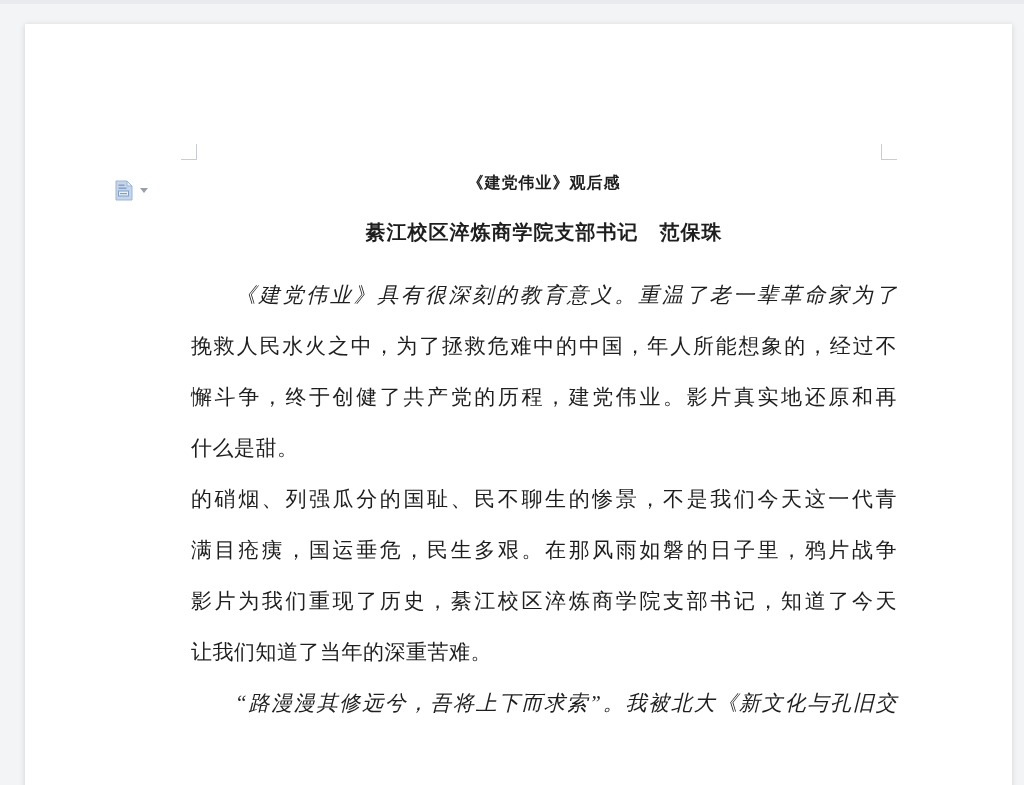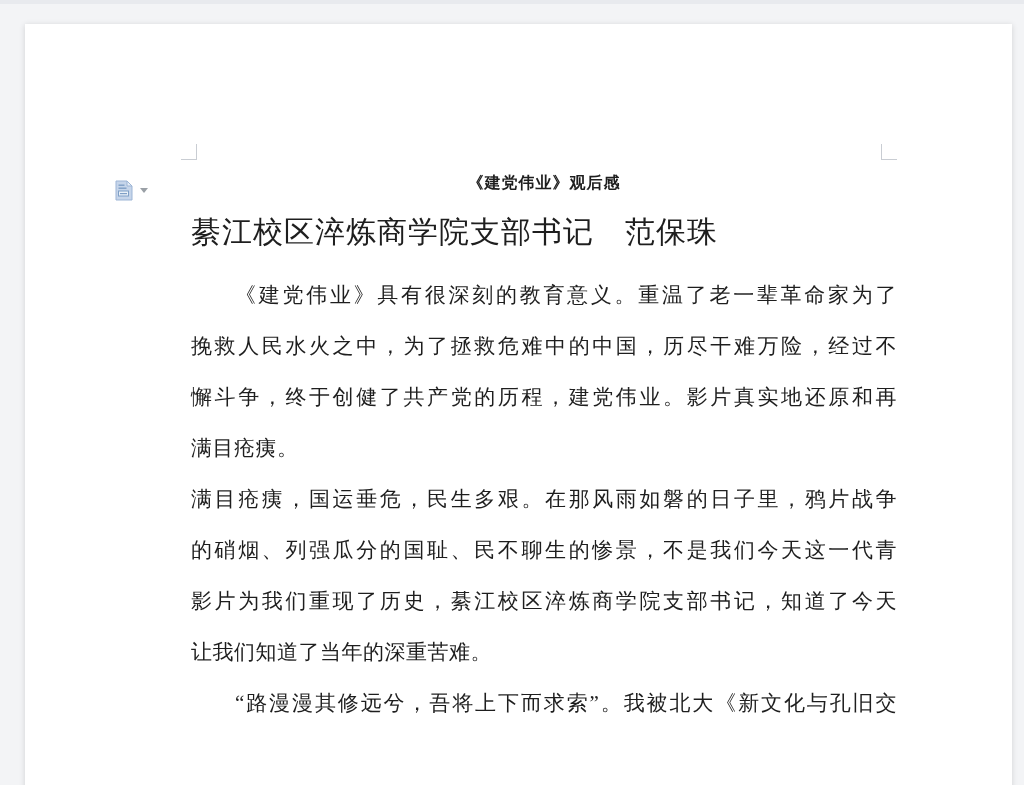--- a/index.html
+++ b/index.html
@@ -61,35 +61,35 @@
   .doc-title {
     height: 48px; line-height: 48px;
     text-align: center;
     font-weight: bold;
     font-size: 16px;
     letter-spacing: 1px;
     white-space: nowrap;
   }
   .doc-byline {
     height: 50px; line-height: 50px;
-    text-align: left;
-    font-weight: normal;
-    font-size: 30px;
+    text-align: center;
+    font-weight: bold;
+    font-size: 20px;
     letter-spacing: 1px;
     white-space: nowrap;
   }
   .doc-body { margin-top: 13px; font-size: 21px; }
   .para { margin: 0; }
   .line {
     line-height: 51px;
     text-align: justify;
     text-align-last: justify;
     letter-spacing: 0.5px;
   }
-  .line.first { padding-left: 44px; }
+  .line.first { padding-left: 44px; font-style: italic; }
   .line.lastline { text-align-last: left; }
 </style>
 </head>
 <body>
 
 <div class="top-strip"></div>
 
 <div class="page">
 
   <div class="corner-mark left"></div>
@@ -108,27 +108,27 @@
     </span>
     <span class="caret"></span>
   </div>
 
   <div class="text-area">
     <div class="doc-title">《建党伟业》观后感</div>
     <div class="doc-byline">綦江校区淬炼商学院支部书记　范保珠</div>
     <div class="doc-body">
         <div class="para">
           <div class="line first">《建党伟业》具有很深刻的教育意义。重温了老一辈革命家为了</div>
-          <div class="line">挽救人民水火之中，为了拯救危难中的中国，历尽干难万险，经过不</div>
+          <div class="line">挽救人民水火之中，为了拯救危难中的中国，年人所能想象的，经过不</div>
           <div class="line">懈斗争，终于创健了共产党的历程，建党伟业。影片真实地还原和再</div>
-          <div class="line lastline">满目疮痍。</div>
+          <div class="line lastline">什么是甜。</div>
         </div>
         <div class="para">
+          <div class="line">的硝烟、列强瓜分的国耻、民不聊生的惨景，不是我们今天这一代青</div>
           <div class="line">满目疮痍，国运垂危，民生多艰。在那风雨如磐的日子里，鸦片战争</div>
-          <div class="line">的硝烟、列强瓜分的国耻、民不聊生的惨景，不是我们今天这一代青</div>
           <div class="line">影片为我们重现了历史，綦江校区淬炼商学院支部书记，知道了今天</div>
           <div class="line lastline">让我们知道了当年的深重苦难。</div>
         </div>
         <div class="para">
           <div class="line first">“路漫漫其修远兮，吾将上下而求索”。我被北大《新文化与孔旧交</div>
         </div>
       </div>
   </div>
 
 </div>

